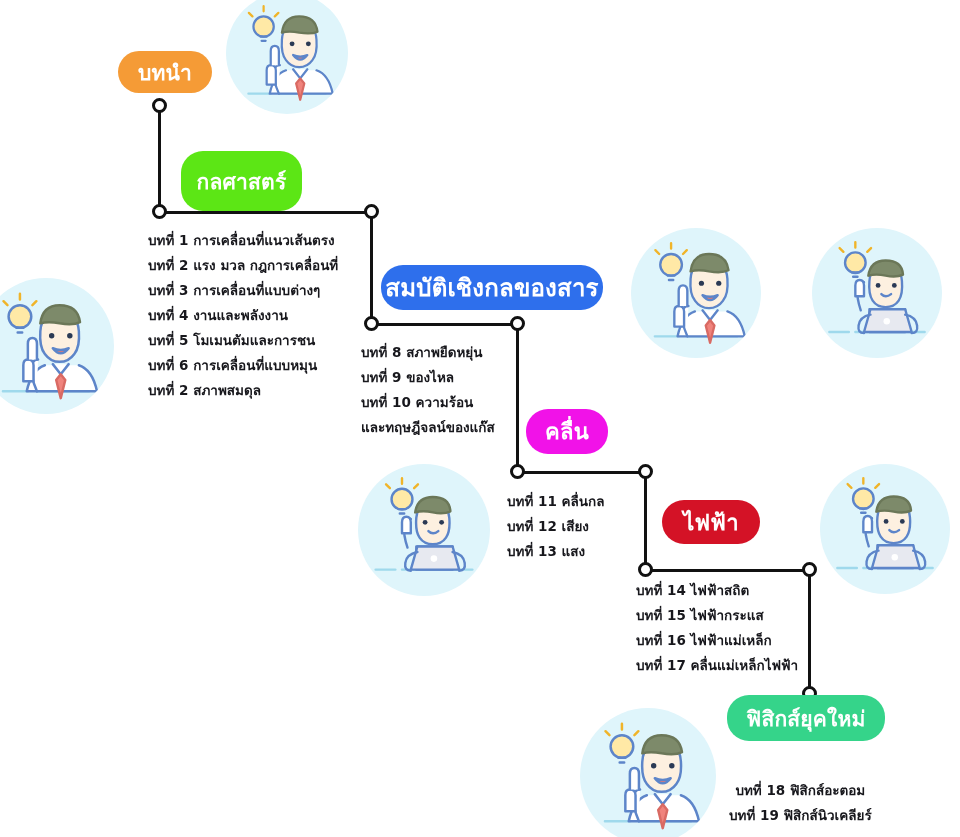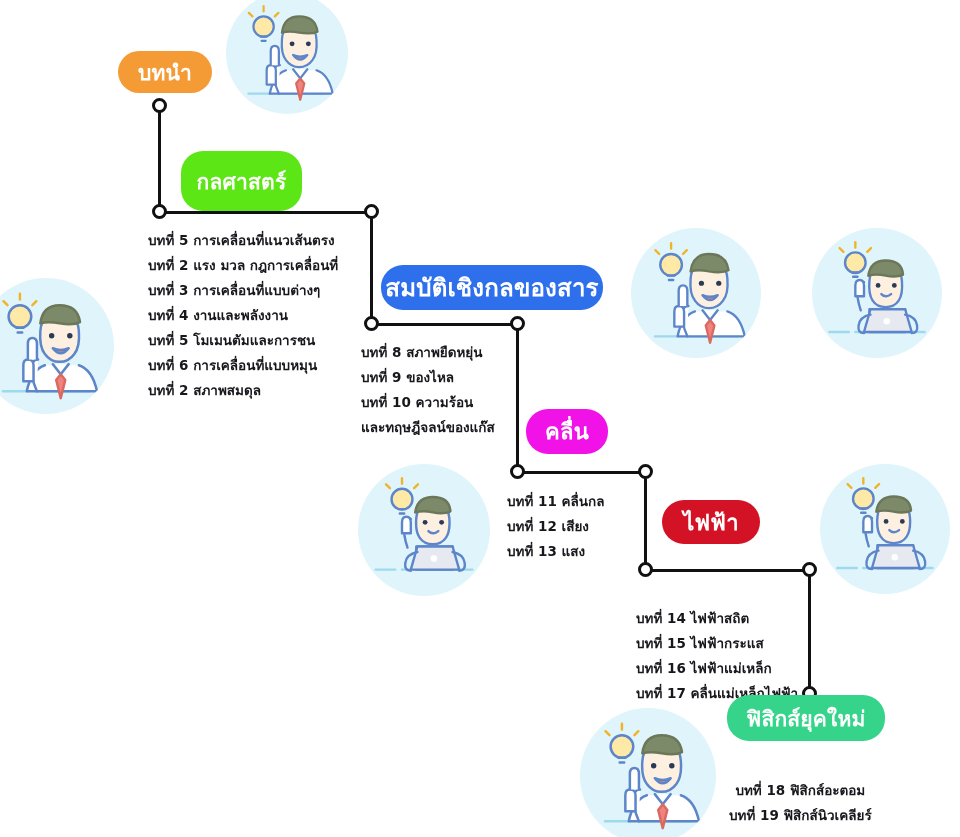--- a/index.html
+++ b/index.html
@@ -240,21 +240,21 @@
 
   <div class="pill" style="left:662px;top:500px;width:98px;height:44px;background:#D41226;font-size:22px;">
     <span>ไฟฟ้า</span>
   </div>
 
   <div class="pill" style="left:727px;top:695px;width:158px;height:46px;background:#35D48A;font-size:21px;">
     <span>ฟิสิกส์ยุคใหม่</span>
   </div>
 
   <div class="chapters" style="left:148px;top:228px;">
-    <div>บทที่ 5 การเคลื่อนที่แนวเส้นตรง</div>
+    <div>บทที่ 1 การเคลื่อนที่แนวเส้นตรง</div>
     <div>บทที่ 2 แรง มวล กฎการเคลื่อนที่</div>
     <div>บทที่ 3 การเคลื่อนที่แบบต่างๆ</div>
     <div>บทที่ 4 งานและพลังงาน</div>
     <div>บทที่ 5 โมเมนตัมและการชน</div>
     <div>บทที่ 6 การเคลื่อนที่แบบหมุน</div>
     <div>บทที่ 2 สภาพสมดุล</div>
   </div>
 
   <div class="chapters" style="left:361px;top:340px;">
     <div>บทที่ 8 สภาพยืดหยุ่น</div>
@@ -262,21 +262,21 @@
     <div>บทที่ 10 ความร้อน</div>
     <div>และทฤษฎีจลน์ของแก๊ส</div>
   </div>
 
   <div class="chapters" style="left:507px;top:489px;">
     <div>บทที่ 11 คลื่นกล</div>
     <div>บทที่ 12 เสียง</div>
     <div>บทที่ 13 แสง</div>
   </div>
 
-  <div class="chapters" style="left:636px;top:578px;margin-top:28px;">
+  <div class="chapters" style="left:636px;top:578px;">
     <div>บทที่ 14 ไฟฟ้าสถิต</div>
     <div>บทที่ 15 ไฟฟ้ากระแส</div>
     <div>บทที่ 16 ไฟฟ้าแม่เหล็ก</div>
     <div>บทที่ 17 คลื่นแม่เหล็กไฟฟ้า</div>
   </div>
 
   <div class="chapters" style="left:729px;top:778px;text-align:center;">
     <div>บทที่ 18 ฟิสิกส์อะตอม</div>
     <div>บทที่ 19 ฟิสิกส์นิวเคลียร์</div>
   </div>

